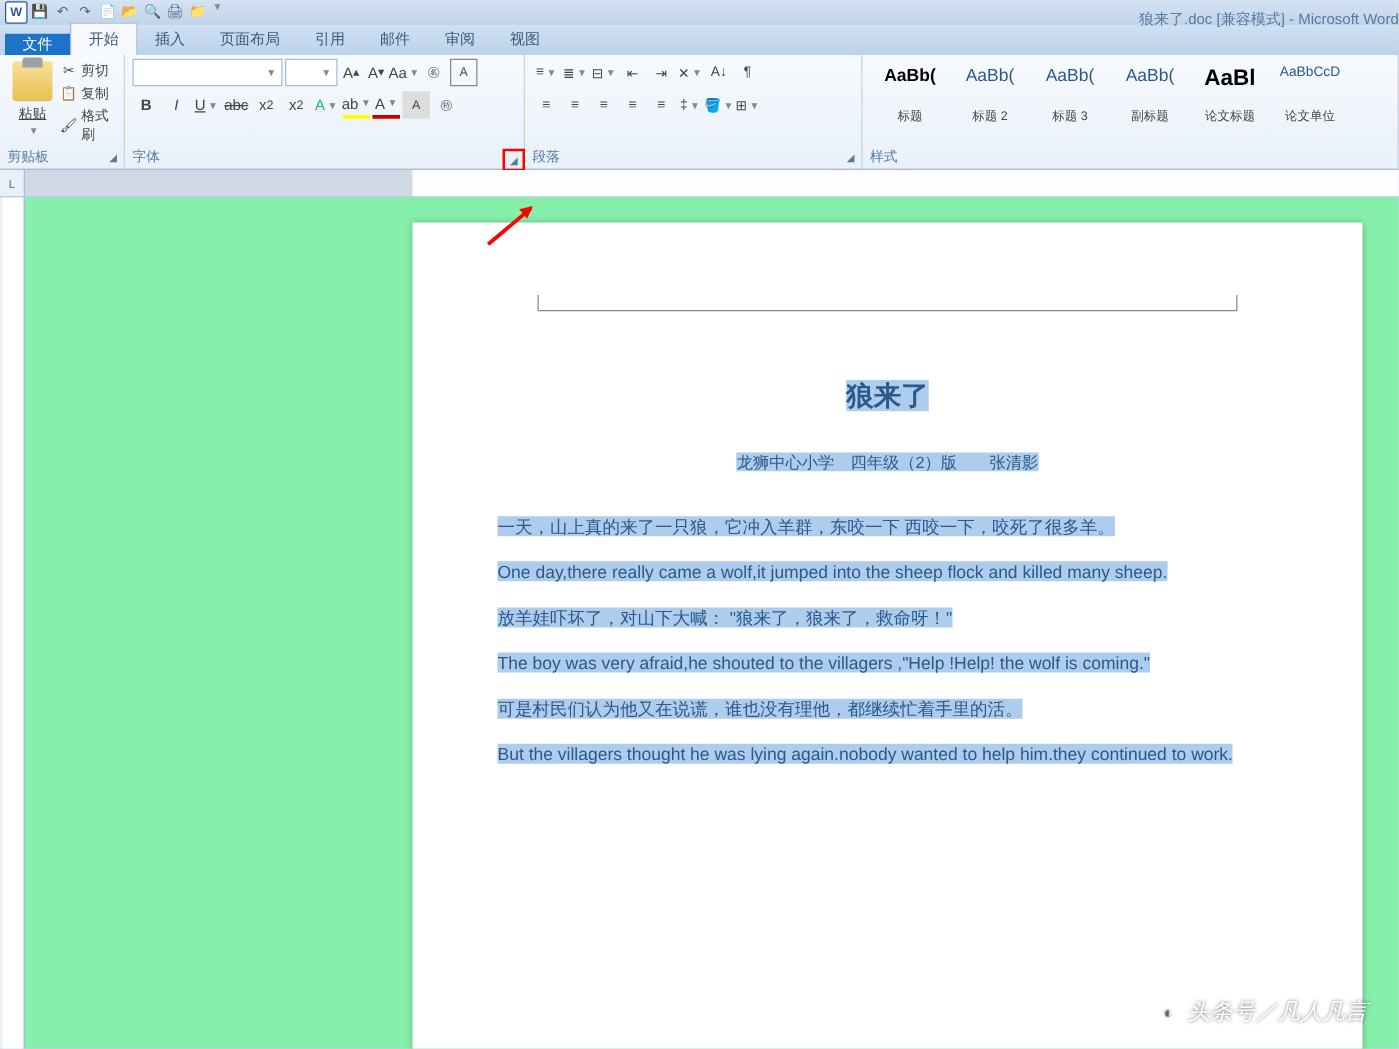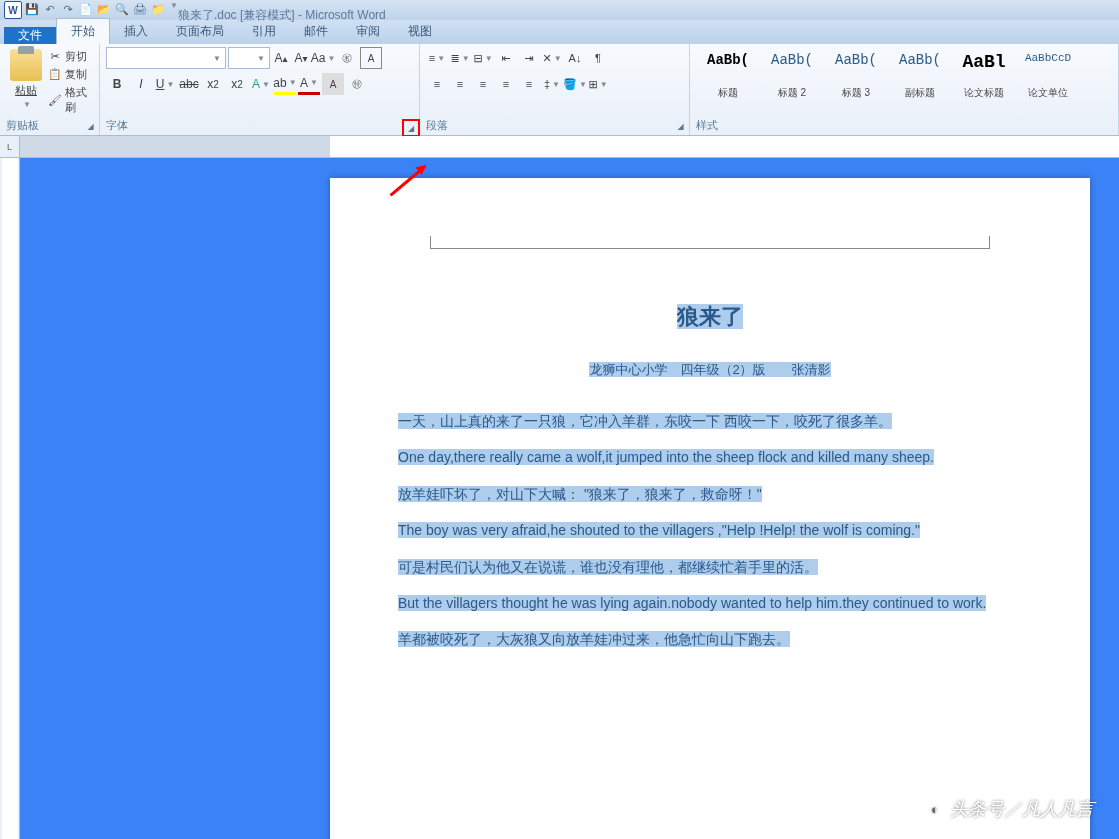--- a/index.html
+++ b/index.html
@@ -3,21 +3,21 @@
 <meta charset="utf-8">
 <style>
 * { margin: 0; padding: 0; box-sizing: border-box; font-family: "Microsoft YaHei", "SimSun", Arial, sans-serif; }
 body { background: #b8c9d9; overflow: hidden; width: 1119px; height: 839px; position: relative; }
 
 
 .title-bar { height: 20px; background: linear-gradient(#d5e3f3, #bfd3ea); display: flex; align-items: center; font-size: 11px; color: #4a6a8a; }
 .title-bar .qat { display: flex; gap: 2px; padding-left: 4px; }
 .qat-icon { width: 16px; height: 16px; display: inline-flex; align-items: center; justify-content: center; font-size: 11px; }
 .word-icon { width: 18px; height: 18px; background: #fff; border: 1px solid #2b579a; color: #2b579a; font-weight: bold; font-size: 10px; display: flex; align-items: center; justify-content: center; border-radius: 2px; }
-.title-text { flex: 1; text-align: left; font-size: 12px; color: #5a7a9a; margin-top: 10px; }
+.title-text { flex: 1; text-align: right; font-size: 12px; color: #5a7a9a; margin-top: 10px; }
 
 
 .tab-row { height: 24px; background: linear-gradient(#cfe0f3, #bcd2ea); display: flex; align-items: flex-end; font-size: 12px; padding-left: 4px; }
 .tab { padding: 4px 14px; color: #3a5a7a; cursor: pointer; }
 .tab.file { background: #1e72c7; color: #fff; border-radius: 0; padding: 0 14px; margin-top: 23px; }
 .tab.active { background: #f5f9fd; border: 1px solid #a8bcd4; border-bottom: none; }
 
 
 .ribbon { height: 92px; background: linear-gradient(#f7fafe, #e9f0f8); border-bottom: 1px solid #a8bcd4; display: flex; }
 .ribbon-group { border-right: 1px solid #c4d4e6; display: flex; flex-direction: column; padding: 3px 6px 0 6px; position: relative; }
@@ -46,35 +46,35 @@
 
 
 .para-group-content { flex-direction: column; gap: 4px; }
 .para-row { display: flex; gap: 1px; }
 .para-btn { width: 22px; height: 22px; display: flex; align-items: center; justify-content: center; font-size: 11px; color: #444; cursor: pointer; }
 
 
 .styles-group { flex: 1; }
 .styles-gallery { display: flex; gap: 0; height: 62px; overflow: hidden; }
 .style-item { width: 64px; height: 58px; border: 1px solid transparent; display: flex; flex-direction: column; align-items: center; justify-content: space-between; padding: 4px 2px; cursor: pointer; }
-.style-preview { font-size: 14px; color: #2a5a8a; font-family: Liberation Mono, monospace; }
+.style-preview { font-size: 14px; color: #2a5a8a; }
 .style-preview.title { font-weight: bold; color: #000; }
 .style-name { font-size: 10px; color: #444; }
 
 
 .ruler-bar { height: 22px; background: #e9f0f8; border-bottom: 1px solid #a8bcd4; display: flex; }
 .ruler-corner { width: 20px; height: 22px; border-right: 1px solid #a8bcd4; display: flex; align-items: center; justify-content: center; font-size: 9px; color: #666; }
 .ruler-spacer { width: 310px; background: #d0dae6; }
 .ruler-h { flex: 1; background: #fefefe; position: relative; font-size: 9px; color: #666; }
 
 
 .doc-area { display: flex; height: calc(839px - 20px - 24px - 92px - 22px); }
 .ruler-v-track { width: 20px; background: #e9f0f8; border-right: 1px solid #a8bcd4; }
 .ruler-v { background: #fff; width: 16px; margin: 0 2px; height: 100%; font-size: 9px; color: #666; position: relative; }
-.doc-scroll { flex: 1; background: #3b82f6; overflow: hidden; position: relative; padding-left: 310px; padding-top: 20px; }
+.doc-scroll { flex: 1; background: #86efac; overflow: hidden; position: relative; padding-left: 310px; padding-top: 20px; }
 .page { width: 760px; background: #fff; box-shadow: 0 0 6px rgba(0,0,0,0.3); min-height: 900px; padding: 60px 40px; position: relative; }
 .page-header-line { position: absolute; top: 70px; left: 100px; right: 100px; height: 1px; border-bottom: 1px solid #888; }
 .page-header-line::before, .page-header-line::after { content: ""; position: absolute; top: -12px; width: 1px; height: 12px; background: #888; }
 .page-header-line::before { left: 0; }
 .page-header-line::after { right: 0; }
 
 .doc-content { margin-top: 50px; font-size: 14px; line-height: 2.6; color: #2a5a8a; }
 .doc-title { text-align: center; font-size: 22px; font-weight: bold; margin-bottom: 8px; }
 .doc-subtitle { text-align: center; font-size: 13px; margin-bottom: 16px; }
 .highlight { background: #aeccec; }
@@ -269,21 +269,20 @@
       <div class="page-header-line"></div>
       <div class="doc-content">
         <div class="doc-title"><span class="highlight">狼来了</span></div>
         <div class="doc-subtitle"><span class="highlight">龙狮中心小学　四年级（2）版　　张清影</span></div>
         <p class="doc-para"><span class="highlight">一天，山上真的来了一只狼，它冲入羊群，东咬一下 西咬一下，咬死了很多羊。</span></p>
         <p class="doc-para"><span class="highlight">One day,there really came a wolf,it jumped into the sheep flock and killed many sheep.</span></p>
         <p class="doc-para"><span class="highlight">放羊娃吓坏了，对山下大喊： "狼来了，狼来了，救命呀！"</span></p>
         <p class="doc-para"><span class="highlight">The boy was very afraid,he shouted to the villagers ,"Help !Help! the wolf is coming."</span></p>
         <p class="doc-para"><span class="highlight">可是村民们认为他又在说谎，谁也没有理他，都继续忙着手里的活。</span></p>
         <p class="doc-para"><span class="highlight">But the villagers thought he was lying again.nobody wanted to help him.they continued to work.</span></p>
-        <p class="doc-para"><span class="highlight">羊都被咬死了，大灰狼又向放羊娃冲过来，他急忙向山下跑去。</span></p>
       </div>
     </div>
   </div>
 </div>
 
 <div class="watermark">
   <span class="watermark-icon">◐</span>
   <span>头条号／凡人凡言</span>
 </div>
 

